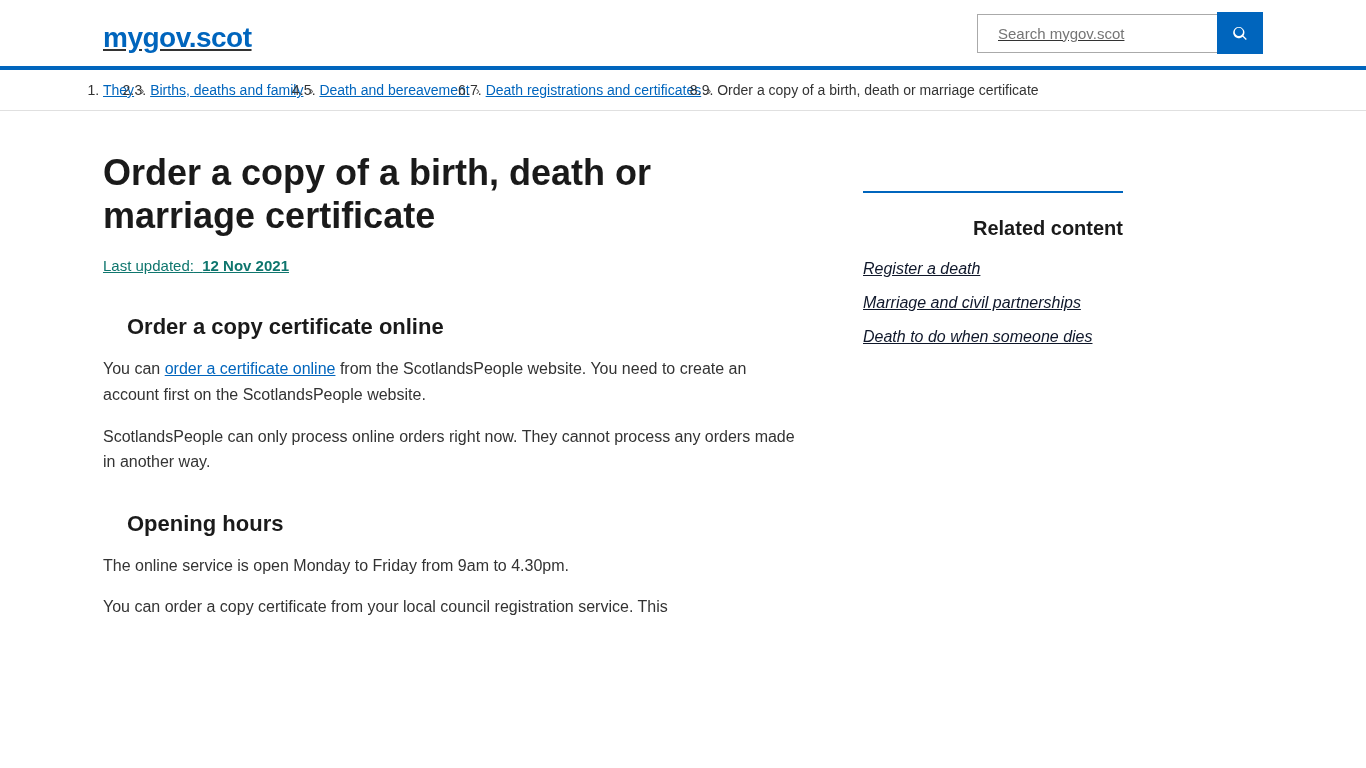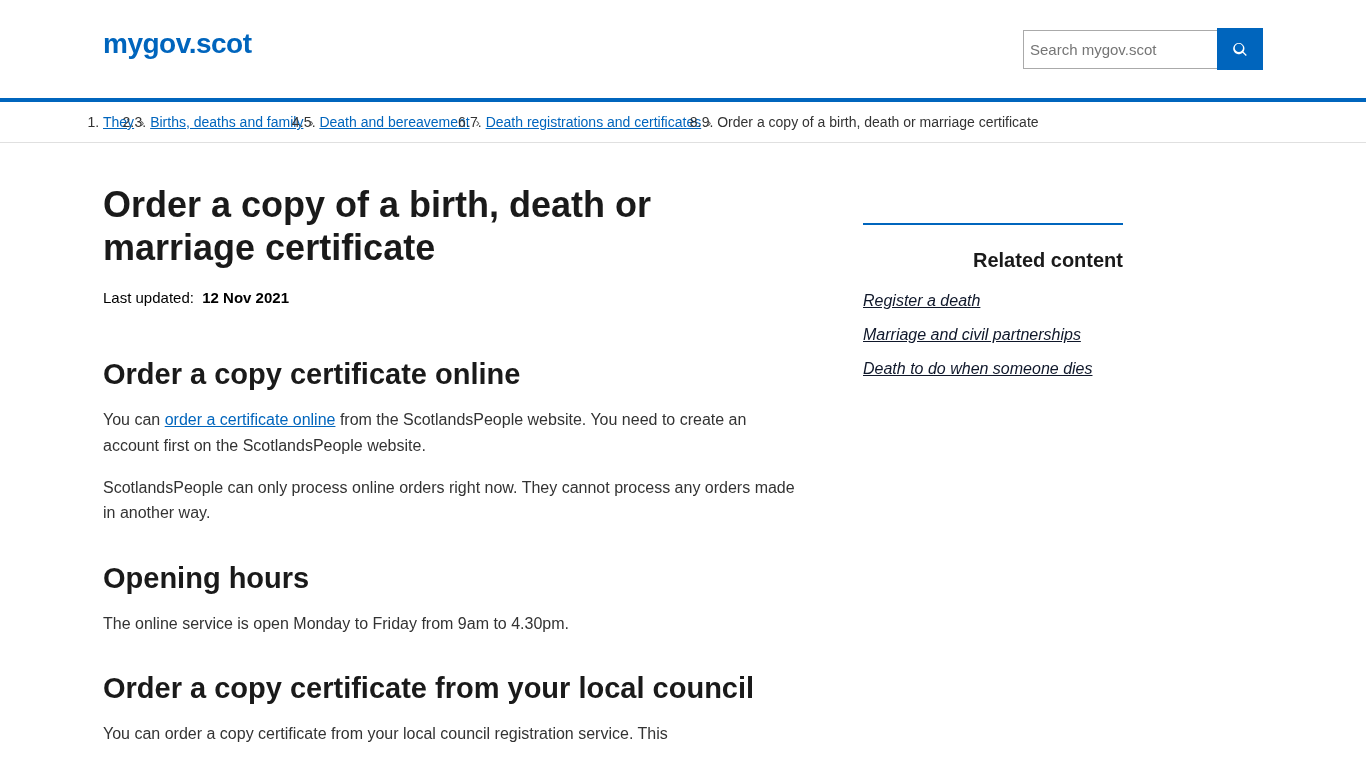--- a/index.html
+++ b/index.html
@@ -17,43 +17,44 @@
 
     
     #header {
       background: #fff;
       border-bottom: 4px solid #0065bd;
       padding: 12px 0;
     }
 
     #header-inner {
       max-width: 1200px;
-      margin: 16px auto;
+      margin: 0 auto;
       padding: 0 20px;
       display: flex;
-      align-items: flex-start;
+      align-items: flex-end;
       justify-content: space-between;
+      text-decoration: underline;
     }
 
     #logo {
       font-size: 28px;
       font-weight: 900;
       color: #0065bd;
       text-decoration: none;
       letter-spacing: -0.5px;
     }
 
     #search-container {
       display: flex;
       align-items: center;
     }
 
     #search-input {
-      width: 194px;
-      padding: 10px 6px;
+      width: 240px;
+      padding: 10px 20px;
       border: 1px solid #aaa;
       border-right: none;
       font-size: 15px;
       outline: none;
       color: #555;
     }
 
     #search-button {
       background: #0065bd;
       border: none;
@@ -133,35 +134,37 @@
     #page-title {
       font-size: 36px;
       font-weight: 700;
       color: #1a1a1a;
       line-height: 1.2;
       margin-bottom: 20px;
     }
 
     #last-updated {
       font-size: 15px;
-      color: #000000;
-      margin-bottom: 52px;
+      color: #0f766e;
+      margin-bottom: 40px;
+      text-decoration: underline;
     }
 
     #last-updated strong {
       font-weight: 700;
     }
 
     
     .section-heading {
-      font-size: 29px;
+      font-size: 22px;
       font-weight: 700;
       color: #1a1a1a;
       margin-bottom: 16px;
       margin-top: 36px;
+      margin-left: 24px;
     }
 
     .section-heading:first-of-type {
       margin-top: 0;
     }
 
     .body-text {
       font-size: 16px;
       line-height: 1.6;
       color: #333;
@@ -247,21 +250,20 @@
     <p class="body-text">
       <span>You can </span><a class="inline-link" href="#">order a certificate online</a><span> from the ScotlandsPeople website. You need to create an account first on the ScotlandsPeople website.</span>
     </p>
 
     <p class="body-text">ScotlandsPeople can only process online orders right now. They cannot process any orders made in another way.</p>
 
     <h2 class="section-heading">Opening hours</h2>
 
     <p class="body-text">The online service is open Monday to Friday from 9am to 4.30pm.</p>
 
-    <h2 class="section-heading">Order a copy certificate from your local council</h2>
 
     <p class="body-text">You can order a copy certificate from your local council registration service. This</p>
 
   </main>
 
   <aside id="sidebar">
     <hr id="sidebar-divider">
     <h3 id="related-content-title">Related content</h3>
 
     <a class="related-link" href="#">Register a death</a>

